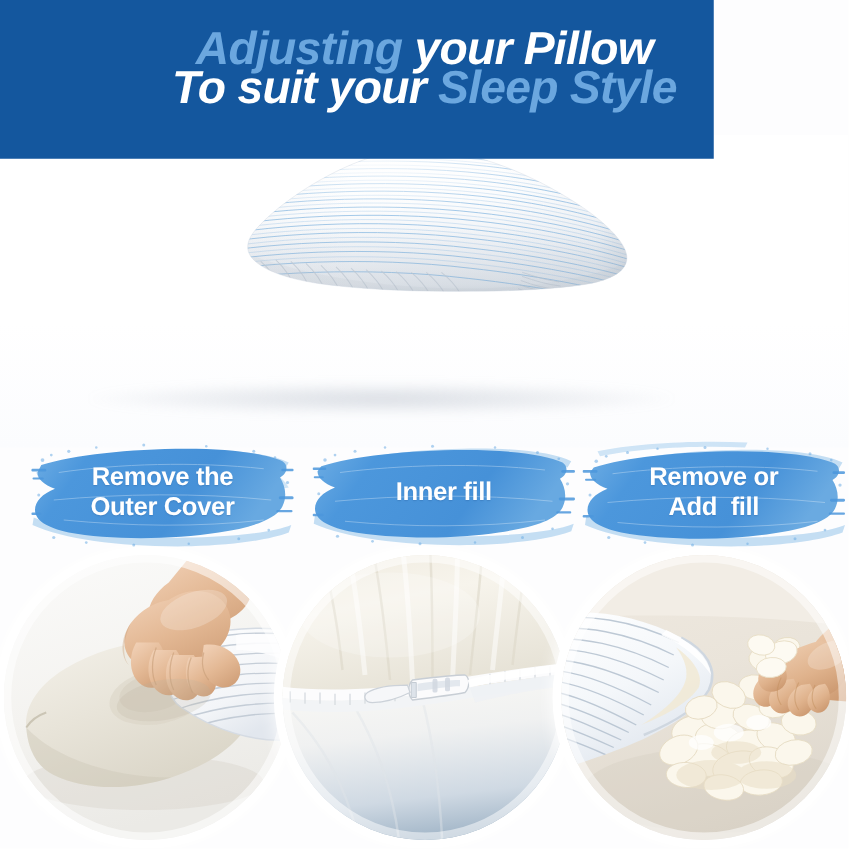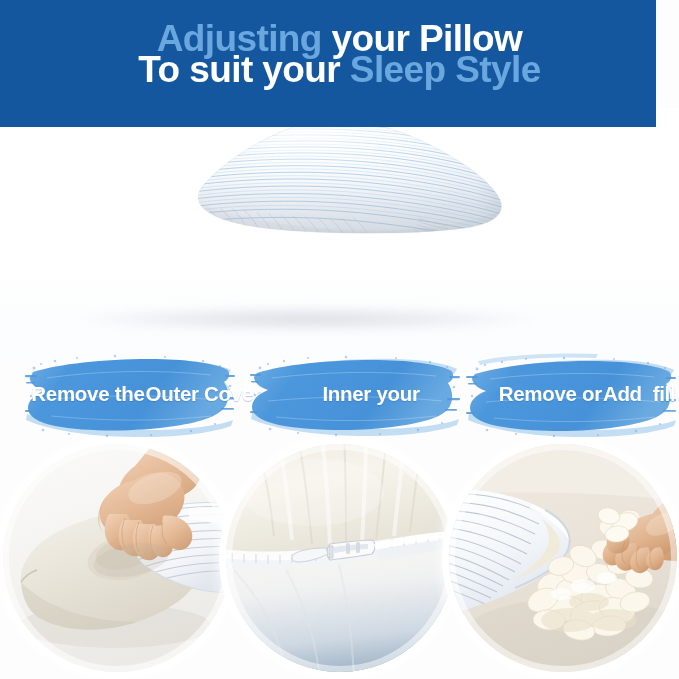--- a/index.html
+++ b/index.html
@@ -17,25 +17,26 @@
     width: 679px;
     height: 679px;
     background: #fdfdfe;
     overflow: hidden;
   }
 
   
   #header-banner {
     position: absolute;
     left: 0; top: 0;
-    width: 656px;
+    width: 571px;
     height: 127px;
     background: #14579E;
     z-index: 5;
     overflow: hidden;
+    font-style: italic;
   }
   .headline {
     position: absolute;
     left: 0;
     width: 679px;
     text-align: center;
     font-weight: 700;
     font-size: 37px;
     line-height: 1;
     letter-spacing: -0.6px;
@@ -77,24 +78,25 @@
     width: 210px;
     height: 92px;
     z-index: 4;
   }
   #banner-1 { left: 25px; }
   #banner-2 { left: 250px; }
   #banner-3 { left: 466px; text-decoration: underline; }
 
   .banner-label {
     position: absolute;
-    left: 16px; top: 0;
+    left: 0; top: 0;
     width: 210px;
     height: 92px;
     display: flex;
+    flex-direction: column;
     align-items: center;
     justify-content: center;
     gap: 1px;
     z-index: 3;
     pointer-events: none;
   }
   .banner-line {
     color: #ffffff;
     font-weight: 700;
     font-size: 20.5px;
@@ -381,21 +383,21 @@
         <circle cx="204" cy="39" r="1.3"></circle>
           <circle cx="5" cy="47" r="1.2"></circle>
       </g>
       <g stroke="#ffffff" stroke-width="0.8" opacity="0.30" fill="none">
         <path d="M22,30 C 70,24 130,22 186,28"></path>
         <path d="M18,53 C 72,48 132,47 192,53"></path>
         <path d="M26,69 C 78,74 134,74 186,68"></path>
       </g>
     </svg>
     <div class="banner-label">
-      <span class="banner-line">Inner your</span>
+      <span class="banner-line">Inner fill</span>
     </div>
   </div>
 
   <div class="step-banner" id="banner-3">
     <svg class="photo-svg" viewBox="0 0 210 92">
       <defs>
         <linearGradient id="brush3" x1="0" y1="0" x2="1" y2="0.25">
           <stop offset="0%" stop-color="#6FAEE4"></stop>
           <stop offset="24%" stop-color="#4C97DC"></stop>
           <stop offset="72%" stop-color="#4691D8"></stop>

